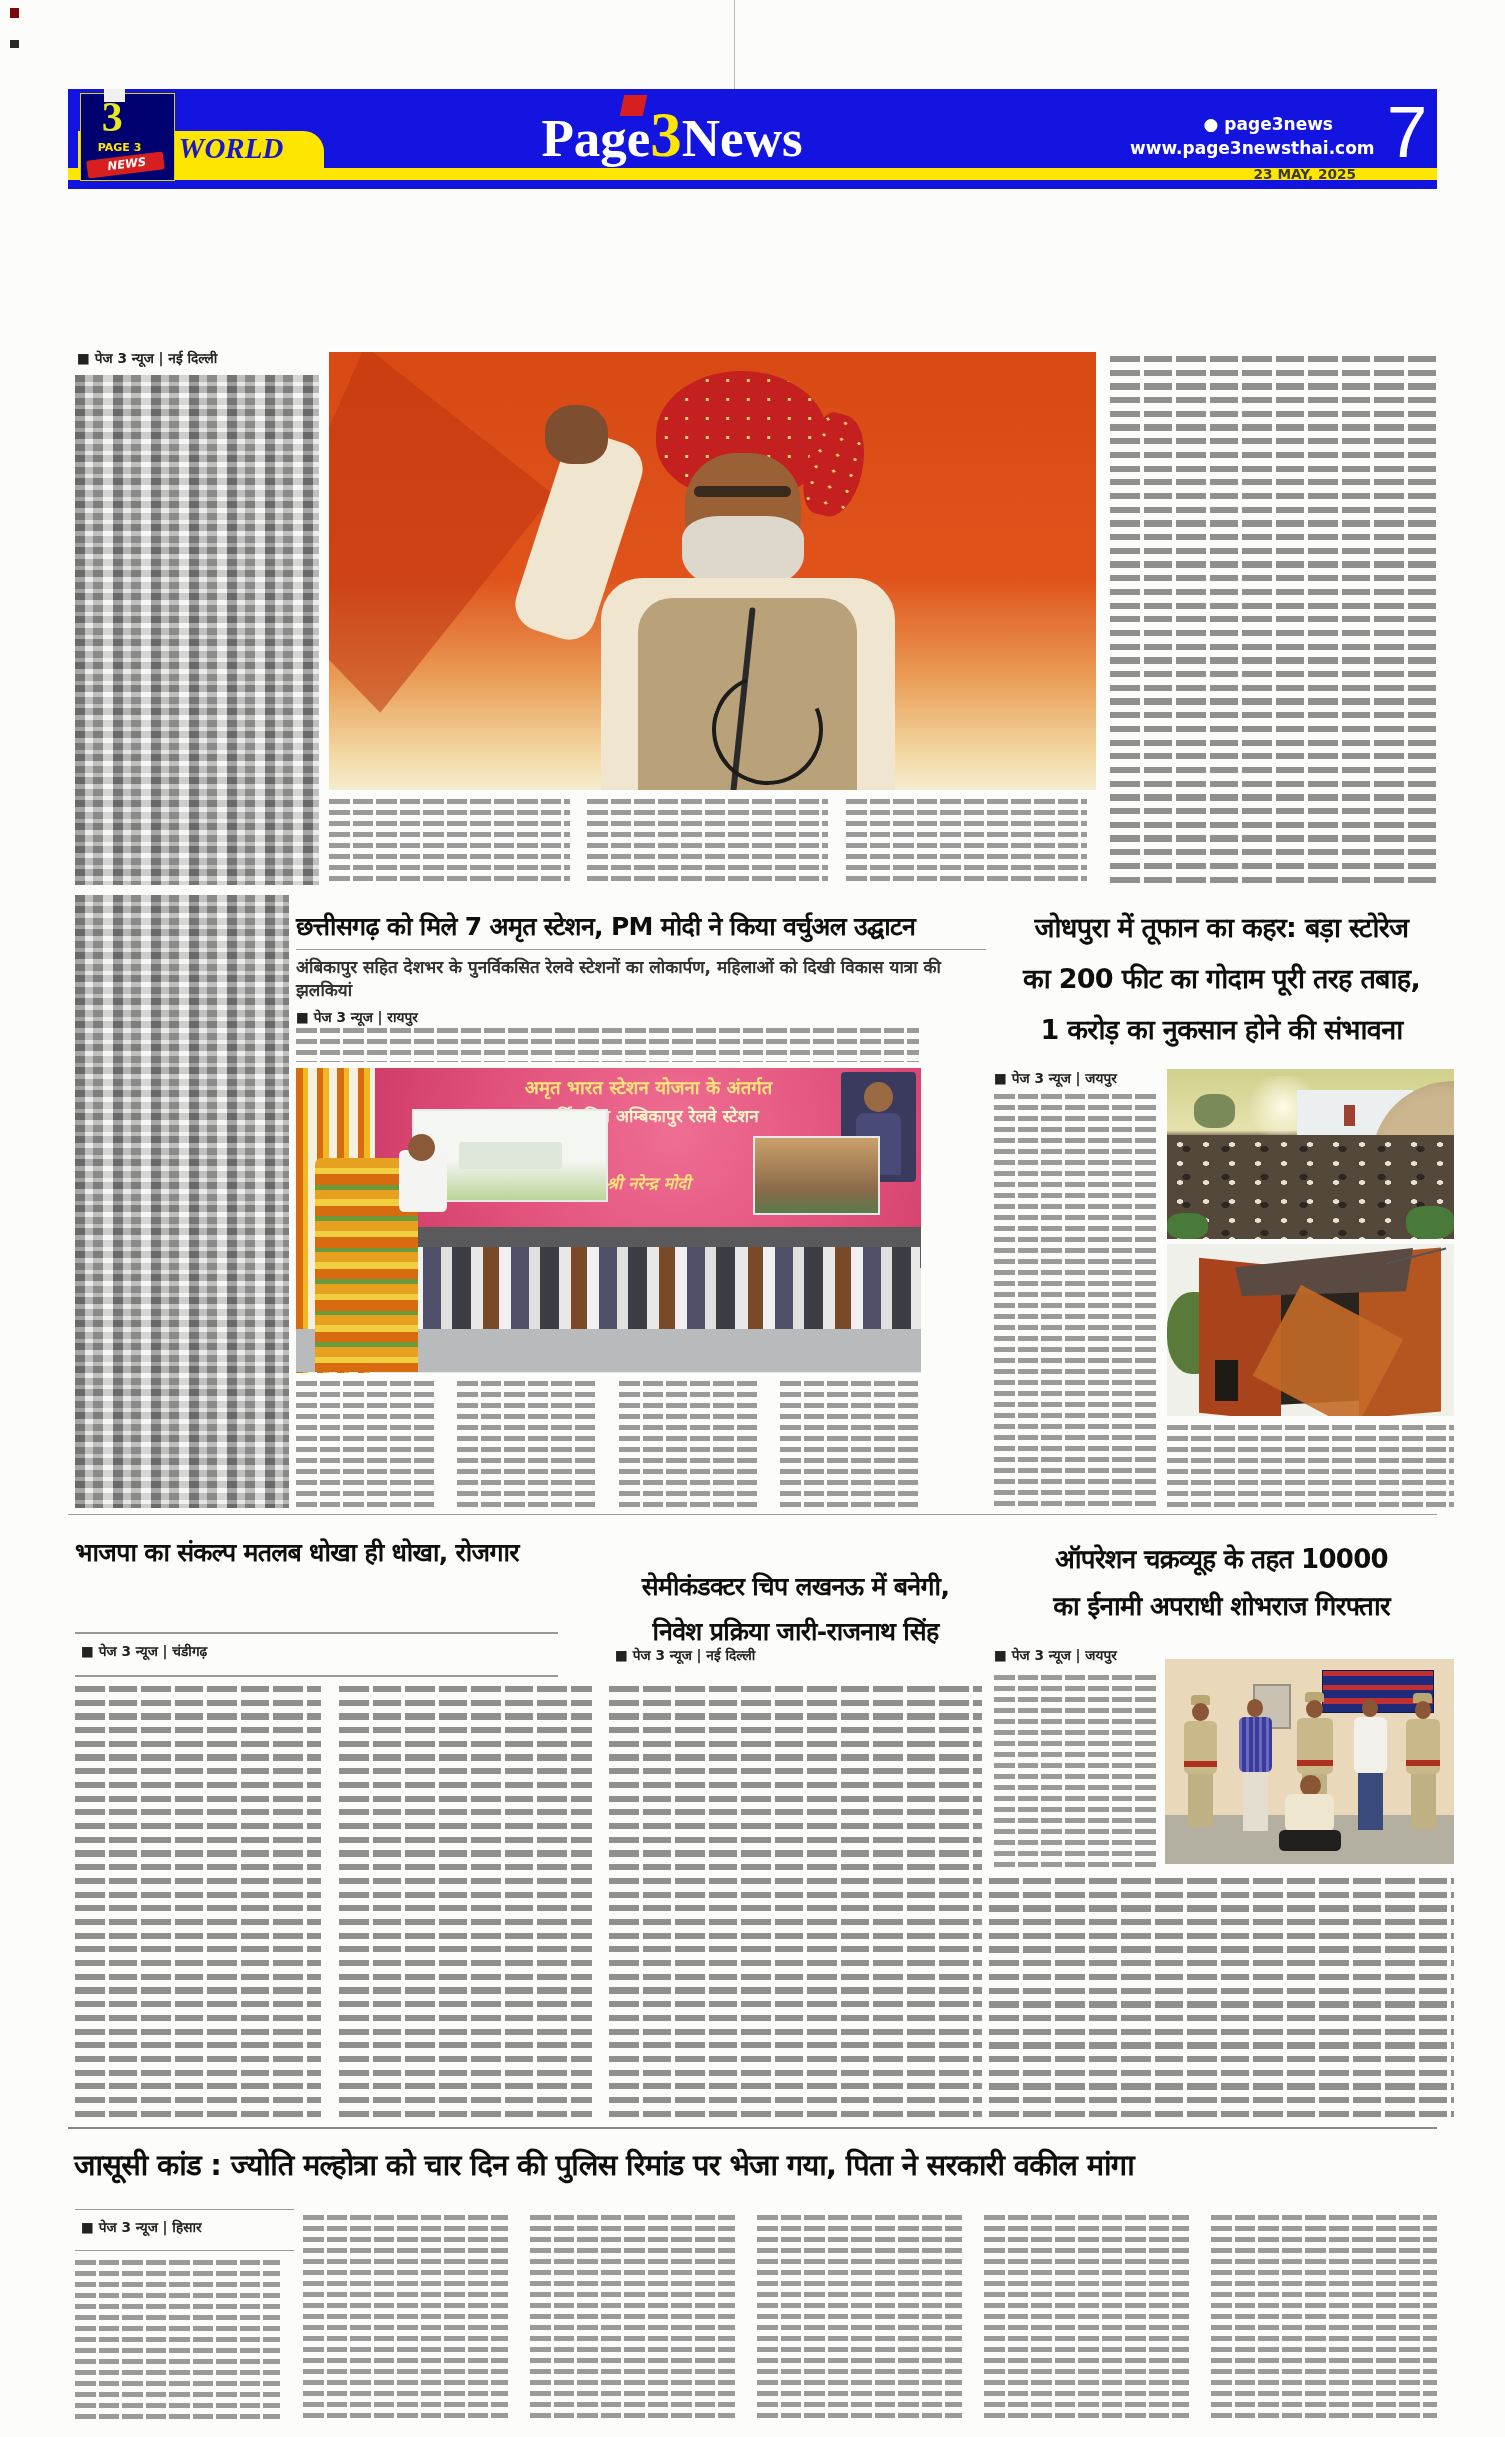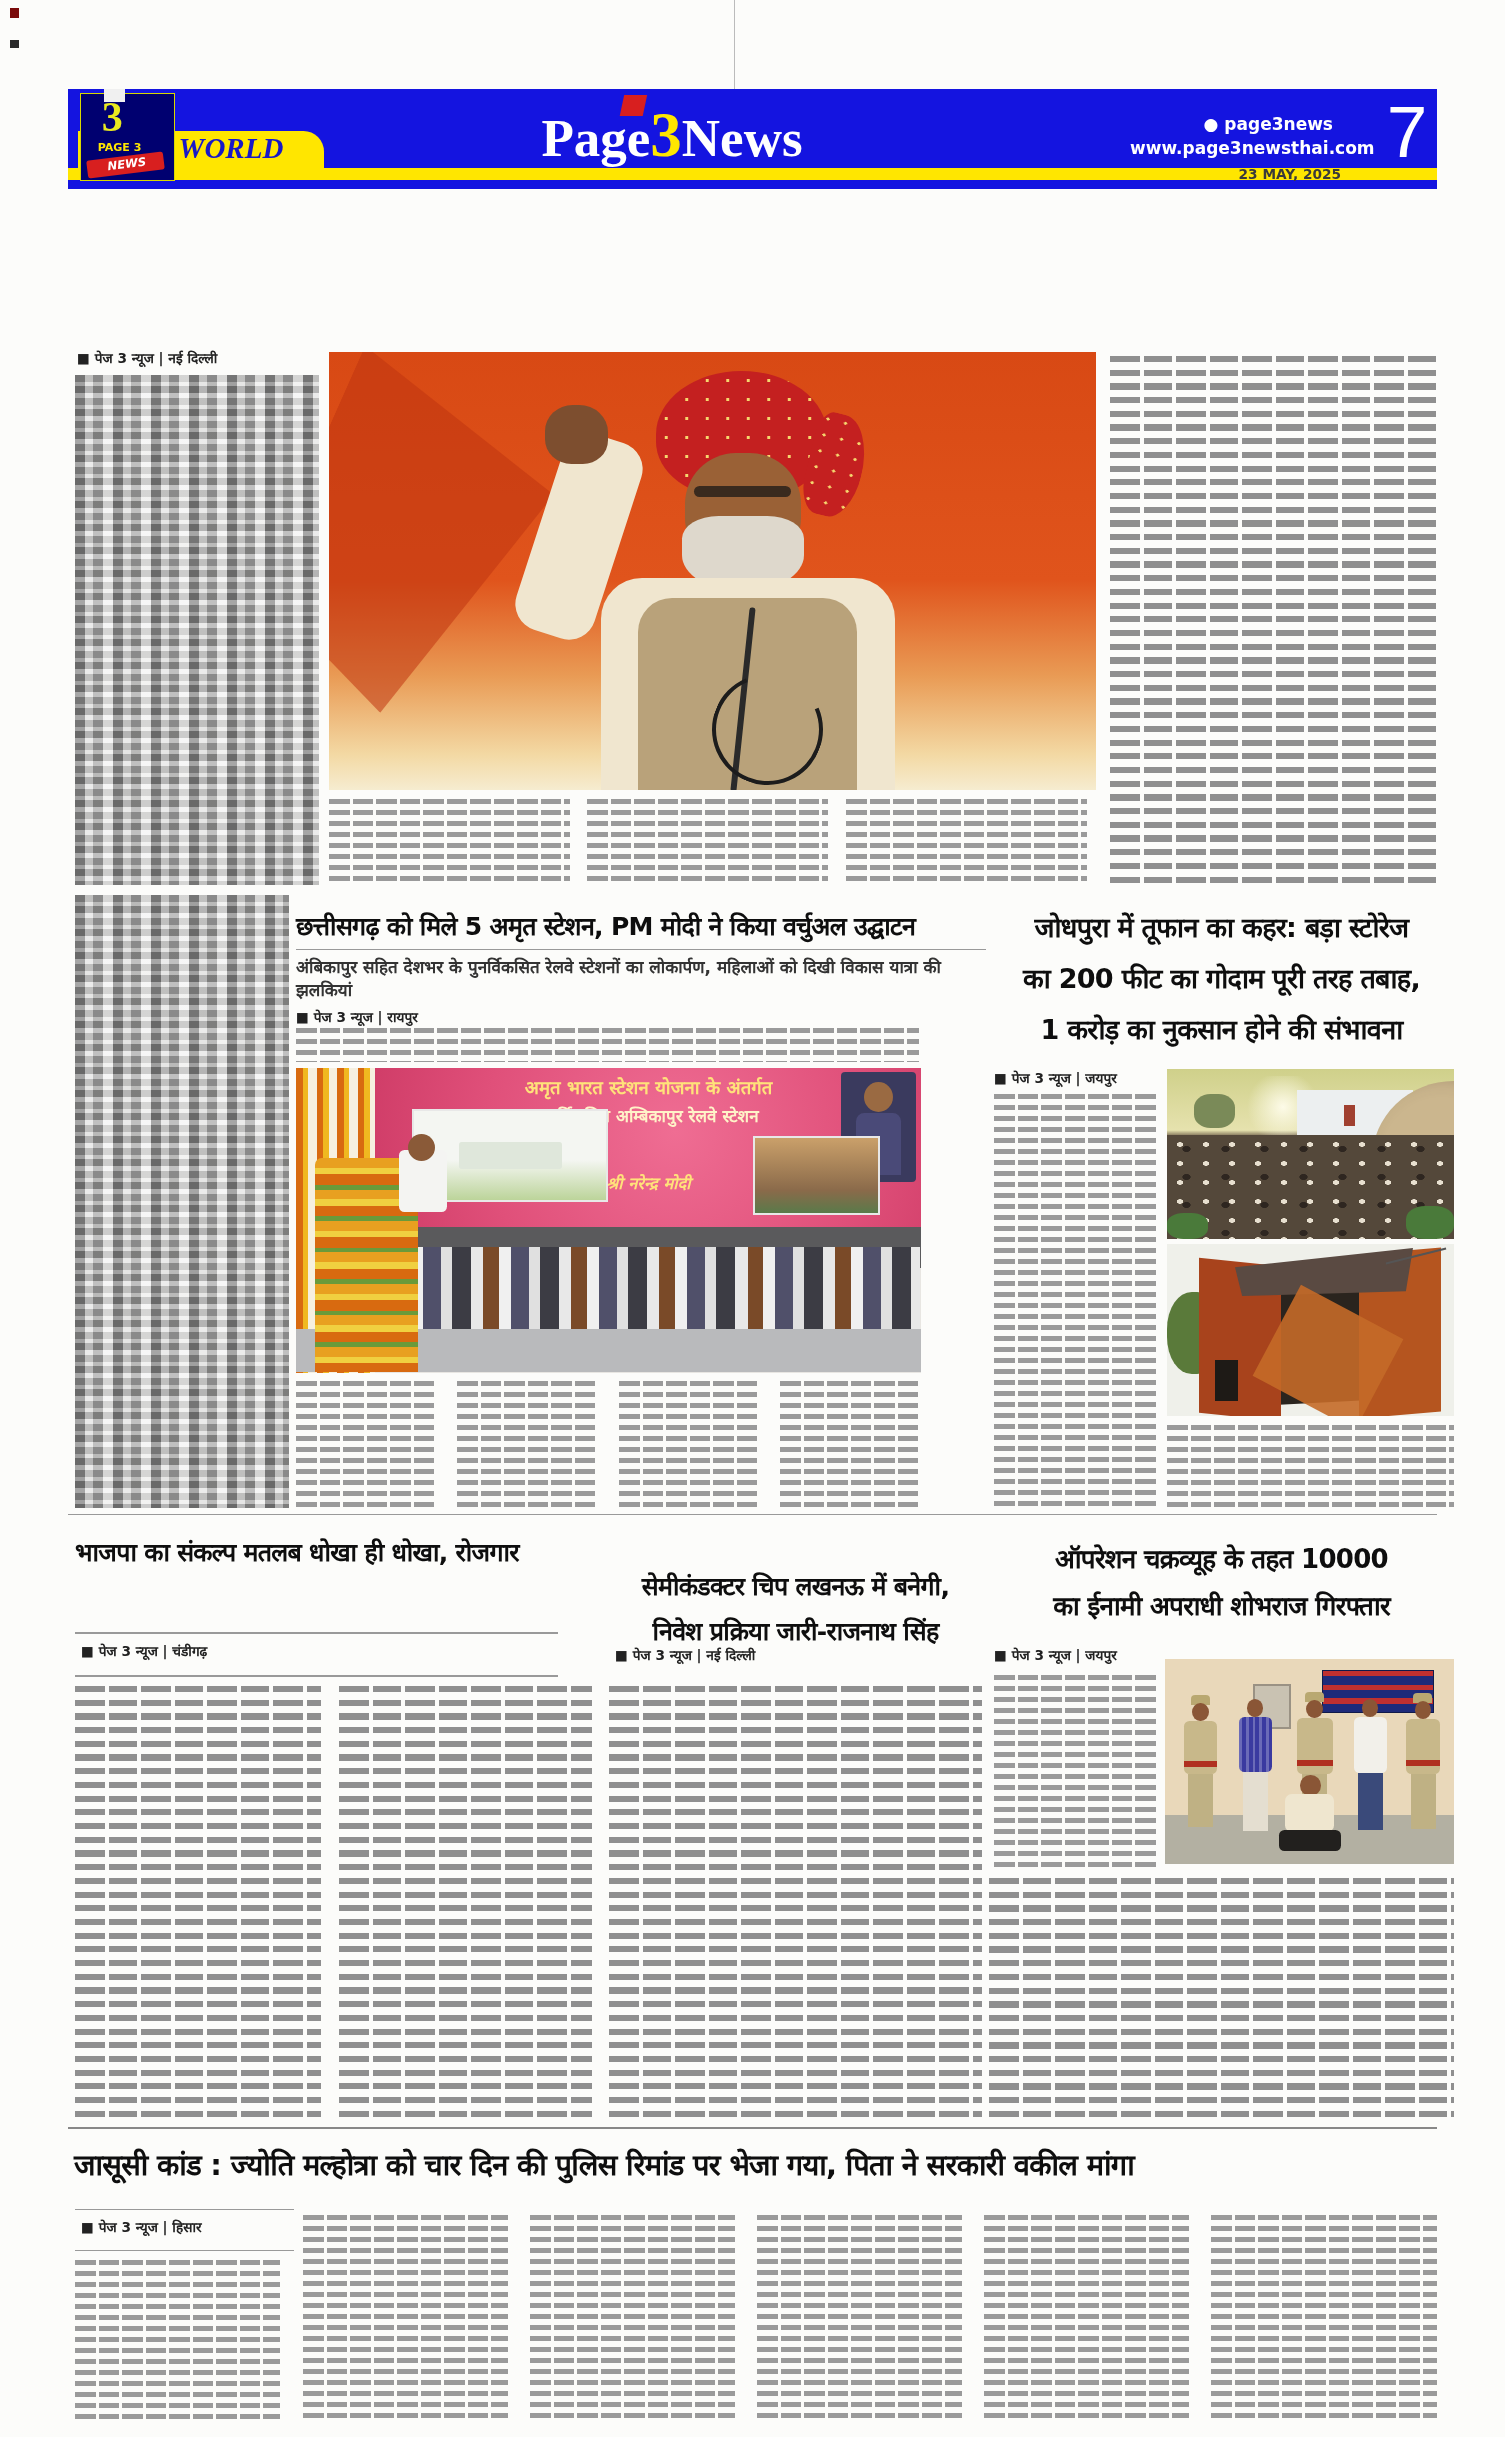--- a/index.html
+++ b/index.html
@@ -49,21 +49,21 @@
     </div>
 
     <div class="abs" style="left:0;top:9.6px;width:1208px;text-align:center;font-family:'Liberation Serif',serif;font-weight:700;font-size:53px;color:#ffffff;">
       <span style="position:absolute;margin-left:81px;margin-top:-4.1px;width:23px;height:20.5px;background:#d81f1f;transform:skewX(-12deg);display:inline-block;"></span>
       <span>Page</span><span style="color:#ffe600;font-size:63px;position:relative;">3</span><span>News</span>
     </div>
 
     <div class="abs" style="right:104px;top:25px;width:178px;text-align:right;font-size:17px;font-weight:700;color:#ffffff;">● page3news</div>
     <div class="abs" style="right:74px;top:49px;width:233px;text-align:right;font-size:17px;font-weight:700;color:#ffffff;">www.page3newsthai.com</div>
     <div class="abs" style="right:9.6px;top:1.4px;font-size:73px;font-weight:300;color:#ffffff;font-family:'Liberation Sans',sans-serif;">7</div>
-    <div class="abs" style="right:96px;top:77px;font-size:13.7px;font-weight:700;color:#3a3a3a;">23 MAY, 2025</div>
+    <div class="abs" style="right:81px;top:77px;font-size:13.7px;font-weight:700;color:#3a3a3a;">23 MAY, 2025</div>
   </div>
 
 
   <div class="abs byline" style="left:77px;top:348px;">■ पेज 3 न्यूज | नई दिल्ली</div>
   <div class="abs noise" style="left:75px;top:375px;width:244px;height:510px;"></div>
 
   <div class="abs" style="left:329px;top:352px;width:767px;height:438px;background:linear-gradient(180deg,#d84914 0%,#e0541c 52%,#e99b55 74%,#f3d9a4 92%,#f6ecd0 100%);overflow:hidden;">
     <div class="abs" style="left:-41px;top:27px;width:233px;height:329px;background:#c03410;transform:rotate(24deg);opacity:.55;clip-path:polygon(0 0,100% 18%,70% 100%,0 80%);"></div>
 
     <div class="abs" style="left:209px;top:82px;width:82px;height:205px;background:#f0e6cf;transform:rotate(18deg);border-radius:27px;"></div>
@@ -83,21 +83,21 @@
   </div>
 
   <div class="abs sim-small" style="left:329px;top:799px;width:241px;height:83px;"></div>
   <div class="abs sim-small" style="left:587px;top:799px;width:241px;height:83px;"></div>
   <div class="abs sim-small" style="left:846px;top:799px;width:241px;height:83px;"></div>
 
   <div class="abs sim" style="left:1110px;top:356px;width:327px;height:528px;"></div>
 
   <div class="abs noise" style="left:75px;top:895px;width:214px;height:613px;"></div>
 
-  <div class="abs headline" style="left:296px;top:908px;width:691px;font-size:25px;">छत्तीसगढ़ को मिले 5 अमृत स्टेशन, PM मोदी ने किया वर्चुअल उद्घाटन</div>
+  <div class="abs headline" style="left:296px;top:908px;width:691px;font-size:25px;">छत्तीसगढ़ को मिले 7 अमृत स्टेशन, PM मोदी ने किया वर्चुअल उद्घाटन</div>
   <div class="abs rule" style="left:296px;top:949px;width:690px;height:1.4px;"></div>
   <div class="abs" style="left:296px;top:955px;width:690px;font-size:17px;font-weight:700;color:#333;">अंबिकापुर सहित देशभर के पुनर्विकसित रेलवे स्टेशनों का लोकार्पण, महिलाओं को दिखी विकास यात्रा की झलकियां</div>
   <div class="abs byline" style="left:296px;top:1007px;">■ पेज 3 न्यूज | रायपुर</div>
   <div class="abs sim-small" style="left:296px;top:1028px;width:623px;height:34px;"></div>
 
   <div class="abs" style="left:296px;top:1068px;width:625px;height:305px;background:#e8e6e2;overflow:hidden;">
     <div class="abs" style="left:0;top:0;width:79px;height:100%;background:repeating-linear-gradient(90deg,#d86a10 0 6.8px,#f0b820 6.8px 12.3px,#f6f0e0 12.3px 20.5px);"></div>
     <div class="abs" style="left:79px;top:0;width:546px;height:159px;background:radial-gradient(circle at 55% 40%, #ef6d93 0%, #e0507a 60%, #cf3c67 100%);">
       <div class="abs center" style="left:82px;top:5.5px;width:383px;font-size:18.5px;font-weight:700;color:#ffe27a;">अमृत भारत स्टेशन योजना के अंतर्गत</div>
       <div class="abs center" style="left:82px;top:36px;width:383px;font-size:17px;font-weight:700;color:#fff3c8;">पुनर्विकसित अम्बिकापुर रेलवे स्टेशन</div>

